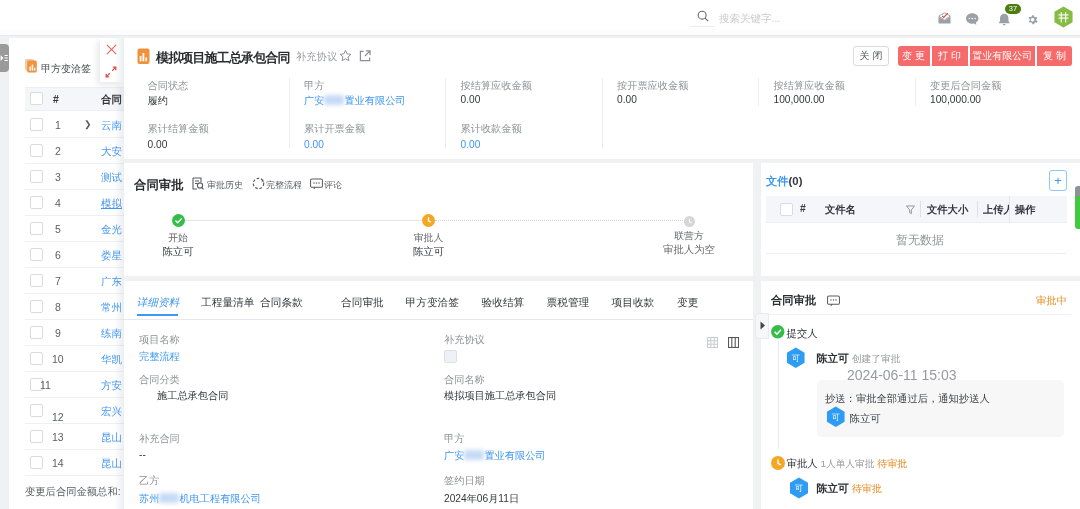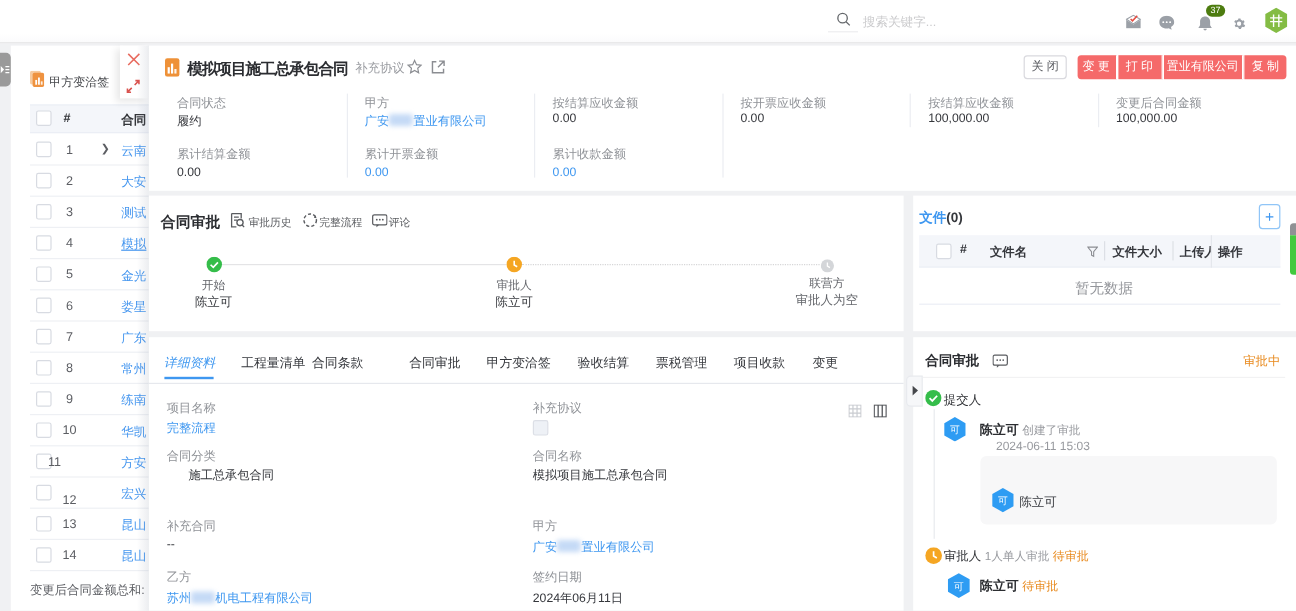--- a/index.html
+++ b/index.html
@@ -371,23 +371,24 @@
       <circle cx="6.5" cy="6.5" r="6.5" fill="#35bd4a"></circle>
       <path d="M3.5 6.6 L5.7 8.8 L9.6 4.6" fill="none" stroke="#fff" stroke-width="1.4"></path>
     </svg>
   <div class="abs" style="left:786.5px;top:326.5px;font-size:10.4px;color:#2f3135;z-index:2">提交人</div>
 
   <div class="hexav" style="left:784.5px;top:346.5px;z-index:3"><svg width="21.5" height="21.5" viewBox="0 0 29 29">
         <polygon points="14.5,0.8 26.4,7.65 26.4,21.35 14.5,28.2 2.6,21.35 2.6,7.65" fill="#2e9cf3"></polygon>
         <text x="14.5" y="19" font-size="11" fill="#fff" text-anchor="middle">可</text>
       </svg></div>
   <div class="abs" style="left:816.5px;top:351.5px;font-size:10.8px;color:#2b2d31;font-weight:bold;z-index:2">陈立可 <span style="font-weight:normal;font-size:9.7px;color:#97999e">创建了审批</span></div>
-  <div class="abs" style="left:830px;top:366.5px;font-size:10px;color:#97999e;z-index:2">2024-06-11 15:03</div>
+  <div class="abs" style="left:847px;top:366.5px;font-size:14px;color:#97999e;z-index:2">2024-06-11 15:03</div>
 
   <div class="abs" style="left:816.5px;top:379.5px;width:247px;height:57px;background:#f7f7f8;border-radius:5px;z-index:2"></div>
+  <div class="abs" style="left:825px;top:391.5px;font-size:10.3px;color:#3f4145;z-index:3">抄送：审批全部通过后，通知抄送人</div>
   <div class="hexav" style="left:824.5px;top:406px;z-index:3"><svg width="21.5" height="21.5" viewBox="0 0 29 29">
         <polygon points="14.5,0.8 26.4,7.65 26.4,21.35 14.5,28.2 2.6,21.35 2.6,7.65" fill="#2e9cf3"></polygon>
         <text x="14.5" y="19" font-size="11" fill="#fff" text-anchor="middle">可</text>
       </svg></div>
   <div class="abs" style="left:849.5px;top:411.5px;font-size:10.4px;color:#35373c;z-index:3">陈立可</div>
 
   <svg class="abs" style="left:770.5px;top:455.5px;z-index:3" width="14" height="14" viewBox="0 0 13 13">
       <circle cx="6.5" cy="6.5" r="6.5" fill="#f5a623"></circle>
       <path d="M6.5 3.2 L6.5 6.8 L9 8.3" fill="none" stroke="#fff" stroke-width="1.3"></path>
     </svg>

